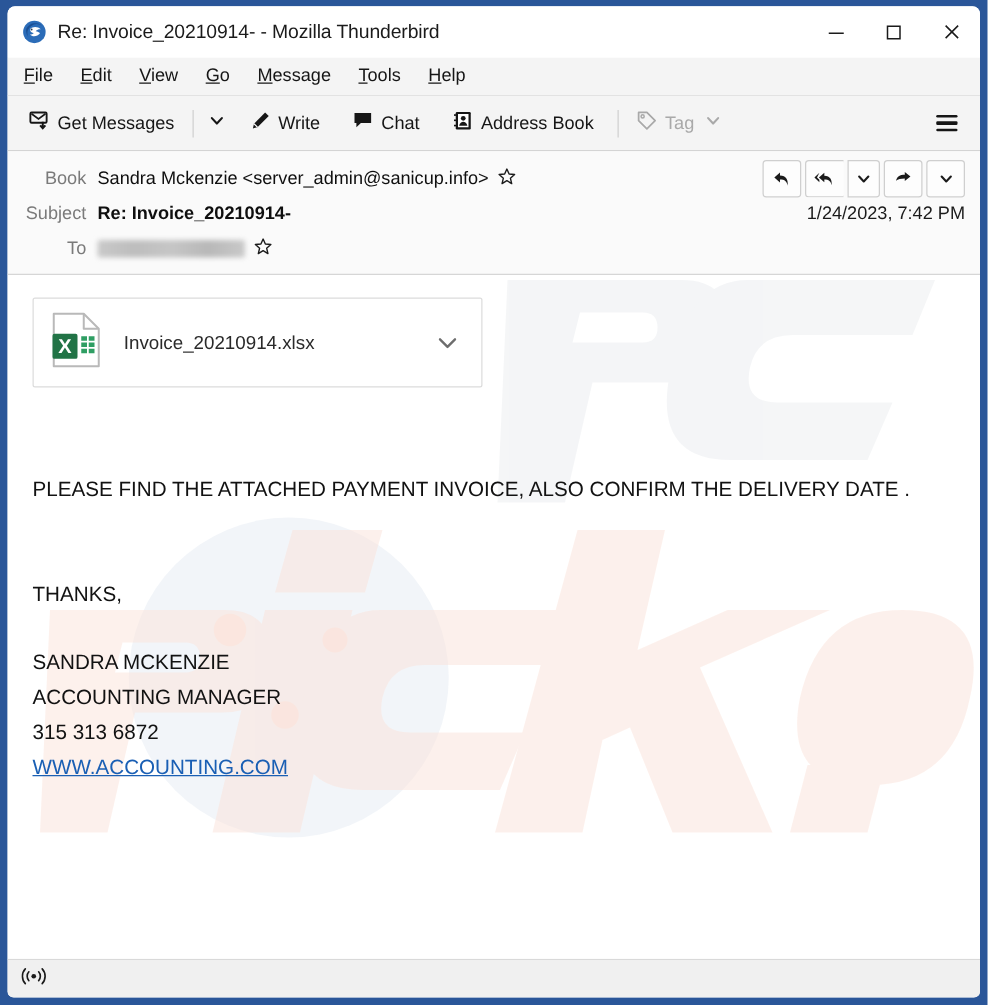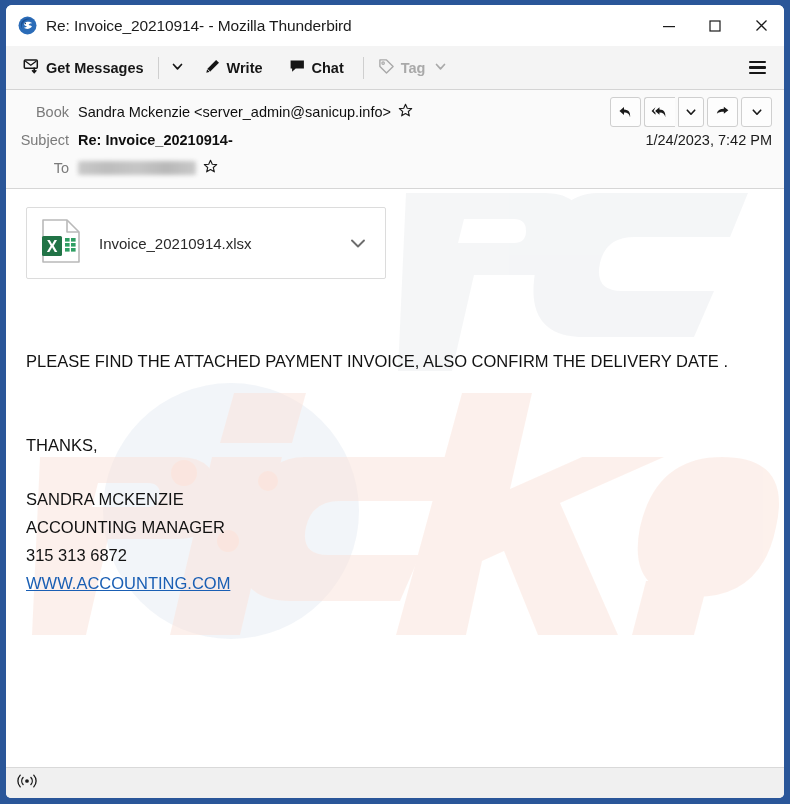--- a/index.html
+++ b/index.html
@@ -102,21 +102,20 @@
   }
   .tb-btn {
     display: flex;
     align-items: center;
     gap: 6px;
     padding: 4px 7px;
     border-radius: 3px;
     font-size: 14.5px;
     color: #161616;
     white-space: nowrap;
-    font-weight: bold;
   }
   .tb-btn.disabled { color: #a9a9a9; }
   .tb-sep {
     width: 1px;
     height: 22px;
     background: #cfcfcf;
     margin: 0 7px;
   }
   .tb-caret { padding: 4px 5px; display:flex; align-items:center; }
   #hamburger-button {
@@ -307,20 +306,29 @@
             </svg>
         </div>
         <div class="win-btn">
           <svg width="15" height="15" viewBox="0 0 15 15">
               <path d="M2.5 2.5 L12.5 12.5 M12.5 2.5 L2.5 12.5" stroke="#1b1b1b" stroke-width="1.25" fill="none"></path>
             </svg>
         </div>
       </div>
     </div>
 
+    <div id="menu-bar">
+      <span class="menu-item"><span class="ak">F</span>ile</span>
+      <span class="menu-item"><span class="ak">E</span>dit</span>
+      <span class="menu-item"><span class="ak">V</span>iew</span>
+      <span class="menu-item"><span class="ak">G</span>o</span>
+      <span class="menu-item"><span class="ak">M</span>essage</span>
+      <span class="menu-item"><span class="ak">T</span>ools</span>
+      <span class="menu-item"><span class="ak">H</span>elp</span>
+    </div>
 
     <div id="main-toolbar">
       <div class="tb-btn">
         <span>
           <svg width="17" height="17" viewBox="0 0 17 17">
             <rect x="1.3" y="2" width="13" height="8.2" rx="1" fill="none" stroke="#161616" stroke-width="1.5"></rect>
             <path d="M2.2 3 L7.8 7.2 L13.4 3" fill="none" stroke="#161616" stroke-width="1.3"></path>
             <path d="M11.2 9.4 L11.2 14.3 M9.1 12.3 L11.2 14.6 L13.3 12.3" stroke="#161616" stroke-width="1.6" fill="none"></path>
           </svg>
         </span>
@@ -343,20 +351,34 @@
         </span>
         <span>Write</span>
       </div>
       <div class="tb-btn" style="margin-left:12px;">
         <span>
           <svg width="17" height="17" viewBox="0 0 17 17">
             <path d="M1.6 2.4 h13.3 v8.0 h-8.2 l-3.6 3.4 v-3.4 h-1.5 z" fill="#161616"></path>
           </svg>
         </span>
         <span>Chat</span>
+      </div>
+      <div class="tb-btn" style="margin-left:12px;">
+        <span>
+          <svg width="17" height="17" viewBox="0 0 17 17">
+            <rect x="2.6" y="1.5" width="12" height="14" rx="1" fill="#161616"></rect>
+            <rect x="4.4" y="3.2" width="8.4" height="10.6" fill="#ffffff"></rect>
+            <circle cx="8.6" cy="6.6" r="1.9" fill="#161616"></circle>
+            <path d="M5.3 12.6 c0.4-2.3 2.0-3.3 3.3-3.3 s2.9 1.0 3.3 3.3 z" fill="#161616"></path>
+            <rect x="1.2" y="3.4" width="2.3" height="1.3" fill="#161616"></rect>
+            <rect x="1.2" y="7.6" width="2.3" height="1.3" fill="#161616"></rect>
+            <rect x="1.2" y="11.8" width="2.3" height="1.3" fill="#161616"></rect>
+          </svg>
+        </span>
+        <span>Address Book</span>
       </div>
       <div class="tb-sep" style="margin-left:12px;"></div>
       <div class="tb-btn disabled">
         <span>
           <svg width="17" height="17" viewBox="0 0 17 17">
             <path d="M1.9 1.9 h6.6 l6.6 6.6 l-6.6 6.6 l-6.6 -6.6 z" fill="none" stroke="#a9a9a9" stroke-width="1.4" stroke-linejoin="round"></path>
             <circle cx="5.1" cy="5.1" r="1.25" fill="none" stroke="#a9a9a9" stroke-width="1.2"></circle>
           </svg>
         </span>
         <span>Tag</span>

